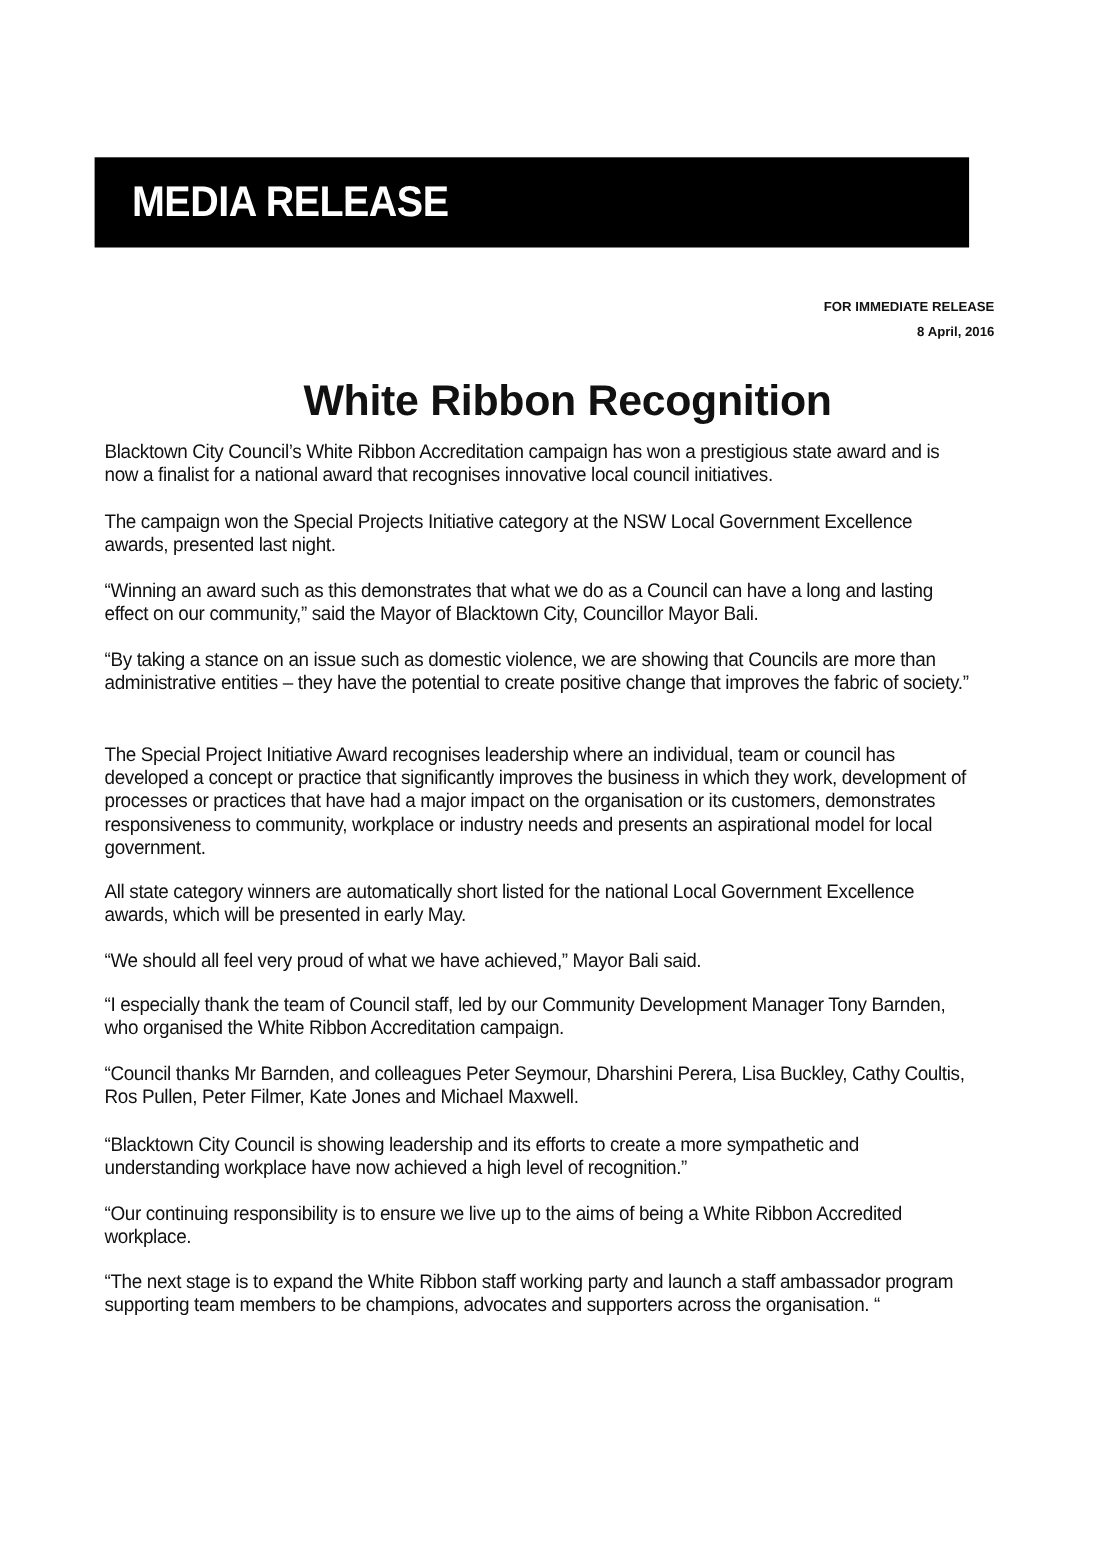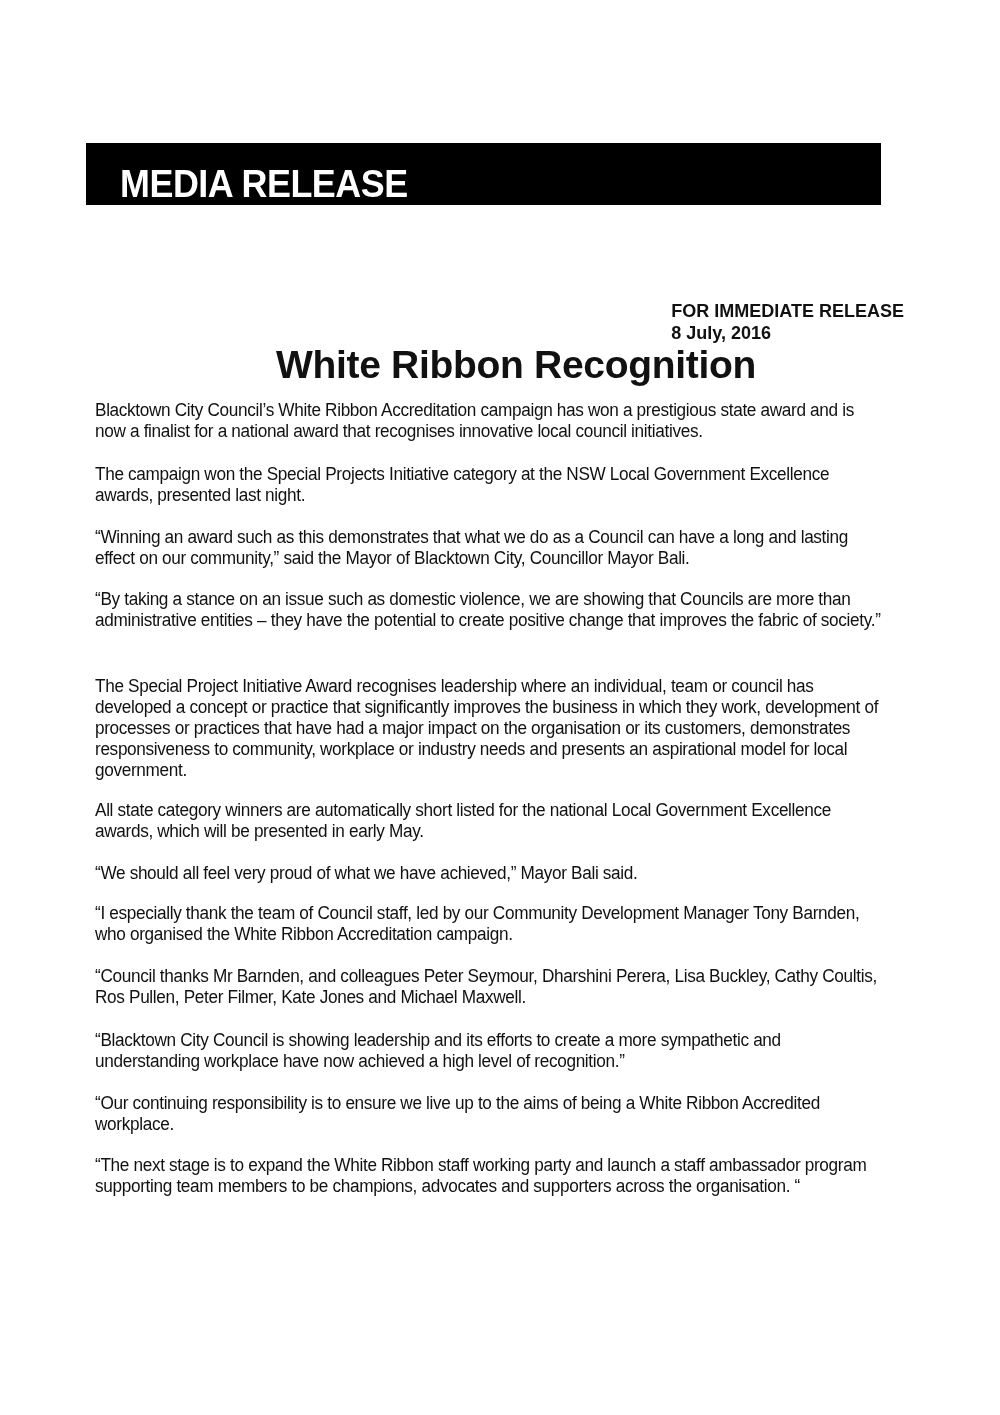--- a/index.html
+++ b/index.html
@@ -1,40 +1,40 @@
 <!DOCTYPE html>
 <html><head>
 <meta charset="utf-8">
 <style>
   html, body { margin:0; padding:0; background:#ffffff; }
   body { width:1000px; height:1415px; position:relative; overflow:hidden; font-family:"Liberation Sans", sans-serif; color:#111; }
-  .banner { position:absolute; left:86px; top:143px; width:795px; height:62px; background:#000; }
+  .banner { position:absolute; left:86px; top:143px; width:795px; height:82px; background:#000; }
   .banner-title { position:absolute; left:34px; top:19px; font-weight:bold; font-size:39px; color:#fff; letter-spacing:-0.5px; transform:scaleX(0.92); transform-origin:left center; white-space:nowrap; }
   .logo { position:absolute; left:484px; top:4px; width:311px; height:78px; }
   .logo-blue { position:absolute; left:0; top:45px; width:208px; height:33px; background:#3b3a98; }
   .logo-orange { position:absolute; left:208px; top:45px; width:103px; height:33px; background:#f8aa3c; }
   .logo-star { position:absolute; left:158px; top:0; width:100px; height:80px; }
   .logo-text-a { position:absolute; left:10px; top:50px; font-size:22px; font-weight:bold; color:#f8aa3c; white-space:nowrap; letter-spacing:-0.3px; }
   .logo-text-b { position:absolute; left:142px; top:50px; font-size:22px; color:#f8aa3c; white-space:nowrap; letter-spacing:-0.3px; }
   .logo-text-c { position:absolute; left:213px; top:50px; font-size:22px; color:#3b3a98; white-space:nowrap; letter-spacing:-0.3px; }
-  .release-meta { position:absolute; right:96px; top:268px; font-weight:bold; font-size:18px; line-height:22px;margin-top:32px; }
+  .release-meta { position:absolute; right:96px; top:268px; text-align:right; font-weight:bold; font-size:12px; line-height:22px; }
   .release-meta div { white-space:nowrap; }
   .headline { position:absolute; left:0; width:1000px; top:343px; text-align:center; font-weight:bold; font-size:39px; letter-spacing:-0.3px;margin-left:16px; }
   .para { position:absolute; left:95px; width:830px; font-size:18px; line-height:21px; letter-spacing:-0.35px; transform:scaleX(0.955); transform-origin:left top; }
 </style>
 </head>
 <body>
 
 <div class="banner">
   <div class="banner-title">MEDIA RELEASE</div>
 </div>
 
 <div class="release-meta">
   <div>FOR IMMEDIATE RELEASE</div>
-  <div>8 July, 2016</div>
+  <div>8 April, 2016</div>
 </div>
 
 <div class="headline">White Ribbon Recognition</div>
 
 <p class="para" style="top:400px;margin:0;">Blacktown City Council’s White Ribbon Accreditation campaign has won a prestigious state award and is now a finalist for a national award that recognises innovative local council initiatives.</p>
 <p class="para" style="top:464px;margin:0;">The campaign won the Special Projects Initiative category at the NSW Local Government Excellence awards, presented last night.</p>
 <p class="para" style="top:527px;margin:0;">“Winning an award such as this demonstrates that what we do as a Council can have a long and lasting effect on our community,” said the Mayor of Blacktown City, Councillor Mayor Bali.</p>
 <p class="para" style="top:589px;margin:0;">“By taking a stance on an issue such as domestic violence, we are showing that Councils are more than administrative entities – they have the potential to create positive change that improves the fabric of society.”</p>
 <p class="para" style="top:676px;margin:0;">The Special Project Initiative Award recognises leadership where an individual, team or council has developed a concept or practice that significantly improves the business in which they work, development of processes or practices that have had a major impact on the organisation or its customers, demonstrates responsiveness to community, workplace or industry needs and presents an aspirational model for local government.</p>
 <p class="para" style="top:800px;margin:0;">All state category winners are automatically short listed for the national Local Government Excellence awards, which will be presented in early May.</p>

